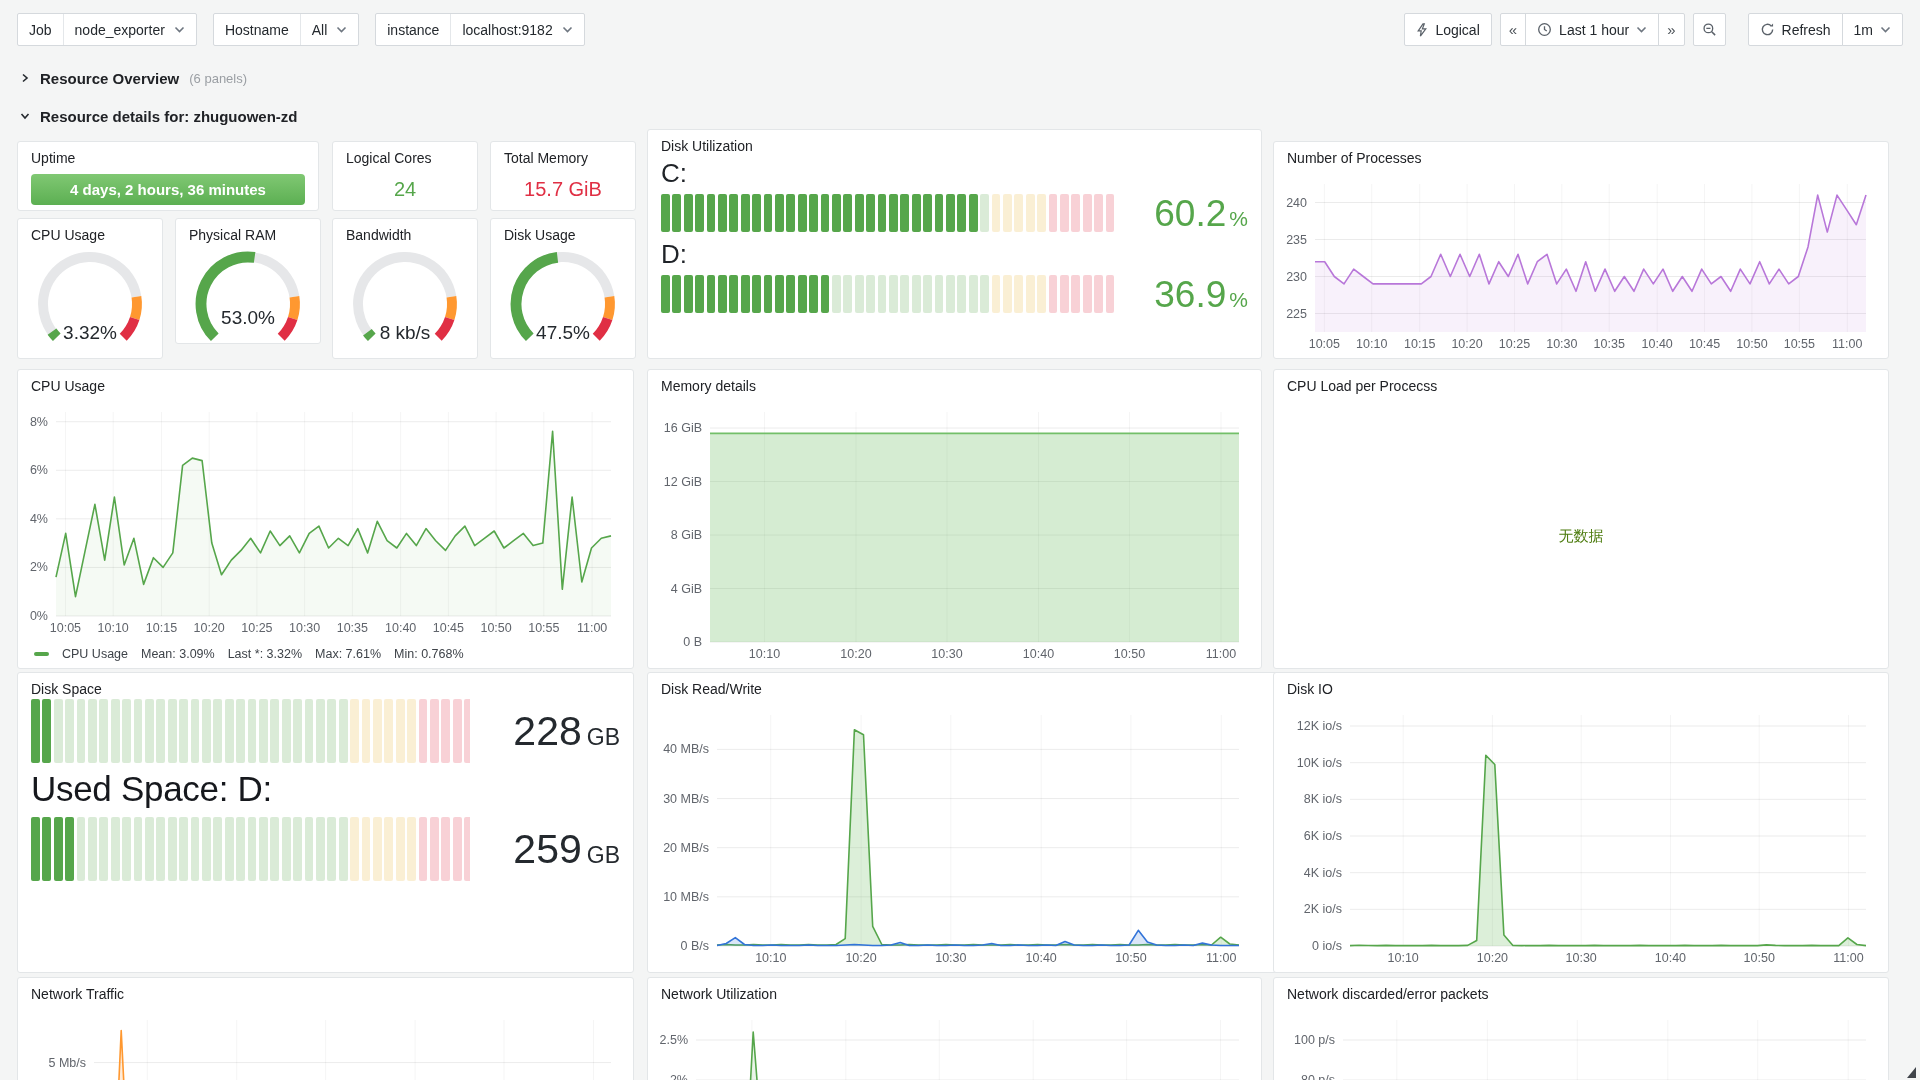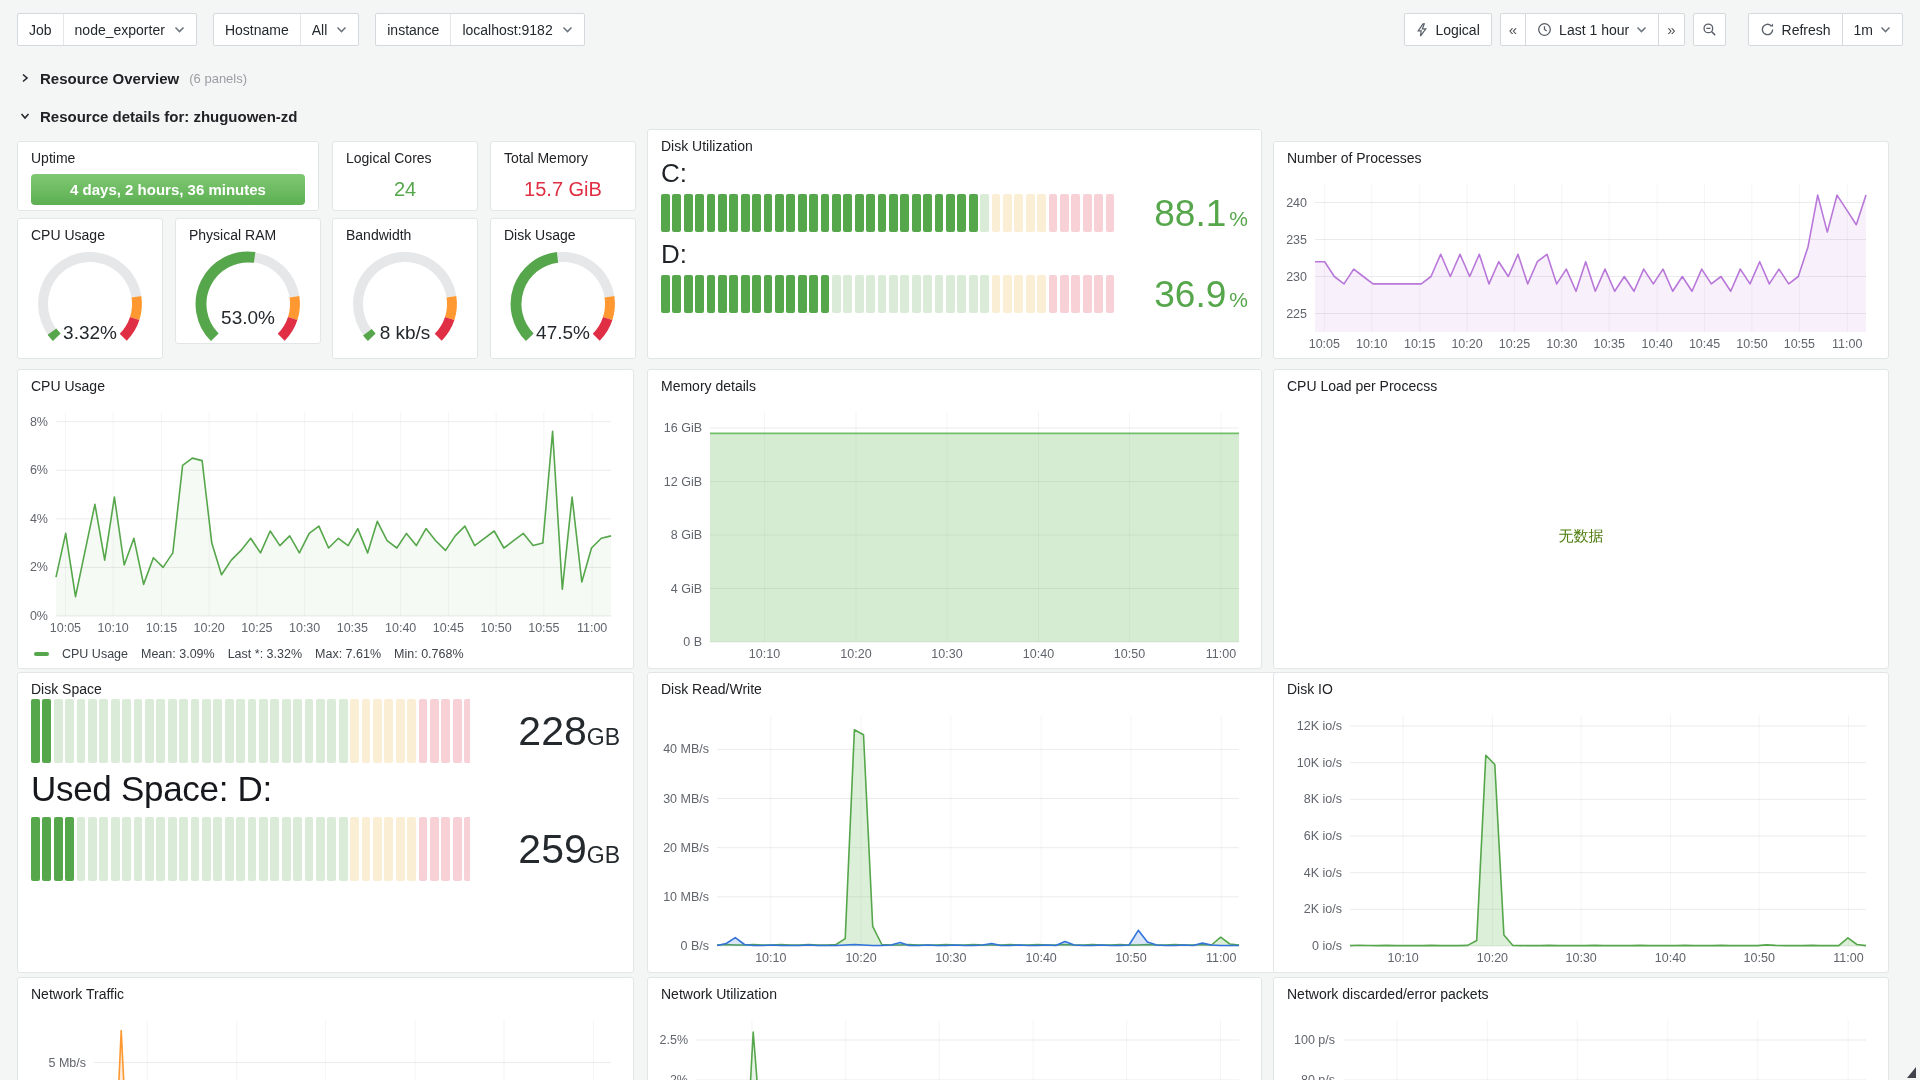--- a/index.html
+++ b/index.html
@@ -49,21 +49,21 @@
   .du-label{font-size:26px;color:#1f2328;margin:2px 0 5px}
   .du-line{display:flex;align-items:center;height:38px;margin-bottom:7px}
   .led{position:relative;flex:1;height:100%;overflow:hidden}
   .du-val{display:flex;align-items:baseline;justify-content:flex-end;width:128px;color:#56a64b}
   .du-val .v{font-size:37px;line-height:1}
   .du-val .u{font-size:21px;margin-left:3px}
   .ds-label{font-size:35px;font-weight:500;color:#16181d;margin:6px 0 8px;letter-spacing:-0.3px}
   .ds-line{display:flex;align-items:center;height:64px;margin-bottom:4px}
   .ds-val{display:flex;align-items:baseline;justify-content:flex-end;width:150px;color:#24292e}
   .ds-val .v{font-size:41px;line-height:1}
-  .ds-val .u{font-size:23px;}
+  .ds-val .u{font-size:23px;margin-left:5px}
 
   .corner-indicator{position:absolute;right:4px;bottom:2px;width:0;height:0;border-left:9px solid transparent;border-bottom:11px solid #40444a;z-index:9}
 </style>
 </head>
 <body>
 
 <div class="toolbar">
   <div class="var-ctl">
     <span class="var-label">Job</span>
     <span class="var-value">
@@ -212,21 +212,21 @@
           <div style="position: absolute; top: 0px; height: 38px; left: 364.8px; width: 8.8px; border-radius: 2px; background: rgba(234, 184, 57, 0.22);"></div>
           <div style="position: absolute; top: 0px; height: 38px; left: 376.2px; width: 8.8px; border-radius: 2px; background: rgba(234, 184, 57, 0.22);"></div>
           <div style="position: absolute; top: 0px; height: 38px; left: 387.6px; width: 8.8px; border-radius: 2px; background: rgba(224, 47, 68, 0.22);"></div>
           <div style="position: absolute; top: 0px; height: 38px; left: 399px; width: 8.8px; border-radius: 2px; background: rgba(224, 47, 68, 0.22);"></div>
           <div style="position: absolute; top: 0px; height: 38px; left: 410.4px; width: 8.8px; border-radius: 2px; background: rgba(224, 47, 68, 0.22);"></div>
           <div style="position: absolute; top: 0px; height: 38px; left: 421.8px; width: 8.8px; border-radius: 2px; background: rgba(224, 47, 68, 0.22);"></div>
           <div style="position: absolute; top: 0px; height: 38px; left: 433.2px; width: 8.8px; border-radius: 2px; background: rgba(224, 47, 68, 0.22);"></div>
           <div style="position: absolute; top: 0px; height: 38px; left: 444.6px; width: 8.8px; border-radius: 2px; background: rgba(224, 47, 68, 0.22);"></div>
         </div>
       <div class="du-val">
-        <span class="v">88.1</span>
+        <span class="v">60.2</span>
         <span class="u">%</span>
       </div>
     </div>
     <div class="du-label">D:</div>
     <div class="du-line">
       <div class="led">
           <div style="position: absolute; top: 0px; height: 38px; left: 0px; width: 8.8px; border-radius: 2px; background: rgb(86, 166, 75);"></div>
           <div style="position: absolute; top: 0px; height: 38px; left: 11.4px; width: 8.8px; border-radius: 2px; background: rgb(86, 166, 75);"></div>
           <div style="position: absolute; top: 0px; height: 38px; left: 22.8px; width: 8.8px; border-radius: 2px; background: rgb(86, 166, 75);"></div>
           <div style="position: absolute; top: 0px; height: 38px; left: 34.2px; width: 8.8px; border-radius: 2px; background: rgb(86, 166, 75);"></div>

